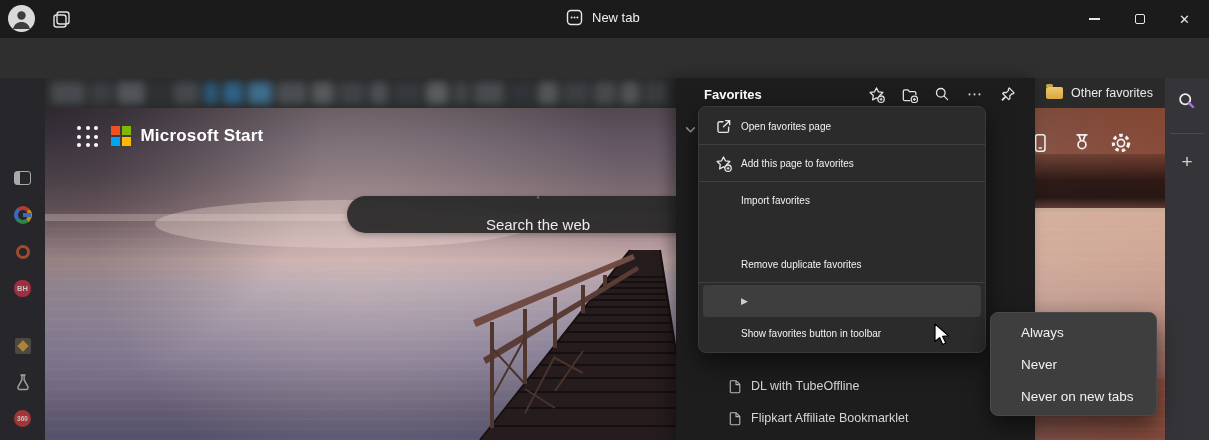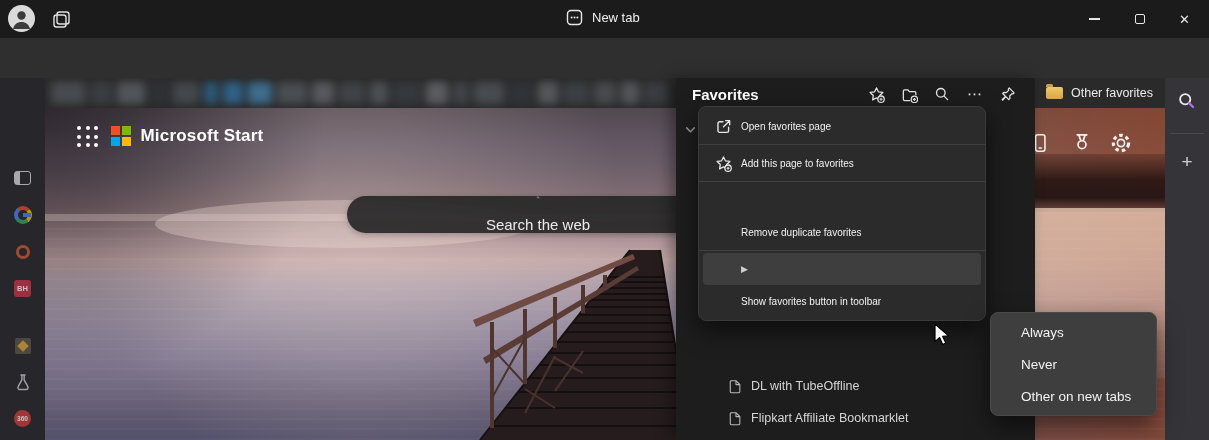--- a/index.html
+++ b/index.html
@@ -30,21 +30,21 @@
 
   
   #lsidebar { left:0; top:78px; width:45px; height:362px; background:#27272b; }
   #lsidebar .sico { left:13px; width:19px; height:19px; opacity:.72; display:flex; align-items:center; justify-content:center; }
   .pane-ic { width:17px; height:14px; border:1.6px solid #dcdcdc; border-radius:3px; position:relative; }
   .pane-ic::before { content:""; position:absolute; left:0; top:0; bottom:0; width:5px; background:#dcdcdc; }
   .g-ic { width:18px; height:18px; border-radius:50%; background:conic-gradient(from -40deg,#ea4335 0 90deg,#fbbc05 0 180deg,#34a853 0 270deg,#4285f4 0 360deg); position:relative; }
   .g-ic::after { content:""; position:absolute; inset:4px; border-radius:50%; background:#27272b; }
   .g-ic::before { content:""; position:absolute; right:1px; top:7px; width:8px; height:4px; background:#4285f4; z-index:1; }
   .ring-ic { width:14px; height:14px; border-radius:50%; border:3px solid #cf5a30; }
-  .badge-sq { width:17px; height:17px; border-radius:3px; background:#c9344a; color:#fff; font-size:7.5px; font-weight:bold; display:flex; align-items:center; justify-content:center; }
+  .badge-sq { width:17px; height:17px; border-radius:8px; background:#c9344a; color:#fff; font-size:7.5px; font-weight:bold; display:flex; align-items:center; justify-content:center; }
   .colorapp-ic { width:16px; height:16px; border-radius:2px; background:#5d5749; position:relative; overflow:hidden; }
   .colorapp-ic::before { content:""; position:absolute; left:4px; top:4px; width:8px; height:8px; background:#e0a93e; transform:rotate(45deg); }
   .badge-circ { width:17px; height:17px; border-radius:50%; background:#d23b3b; color:#fff; font-size:6.5px; font-weight:bold; display:flex; align-items:center; justify-content:center; }
 
   
   #page { left:45px; top:78px; width:1120px; height:362px; background:#1f1f1f; overflow:hidden; }
   #favbar { left:0; top:0; width:1120px; height:30px; background:#2a2a2a; }
   #blurrow { left:6px; top:4px; height:22px; display:flex; gap:5px; filter:blur(4px); }
   #blurrow span { height:22px; border-radius:3px; flex:none; }
   #otherfavs { left:995px; top:3px; height:24px; display:flex; align-items:center; gap:8px; padding:0 6px; border-radius:4px; }
@@ -76,21 +76,21 @@
 
   
   #rsidebar { left:1165px; top:78px; width:44px; height:362px; background:#353539; }
   #rsidebar .rico { left:11px; width:22px; height:22px; display:flex; align-items:center; justify-content:center; }
   #rsidebar .rdiv { left:5px; top:55px; width:34px; height:1px; background:#4a4a4a; }
   .plus-glyph { font-size:19px; font-weight:300; color:#cfcfcf; line-height:1; }
 
   
   #favpanel { left:676px; top:78px; width:359px; height:362px; background:#1d1d1d; box-shadow:-6px 0 14px rgba(0,0,0,.35); }
   #favpanel .hdr { left:0; top:0; width:359px; height:32px; display:flex; align-items:center; padding:0 14px 0 16px; }
-  #favpanel .hdr .ttl { font-size:15px; font-weight:700; color:#fff; flex:1; }
+  #favpanel .hdr .ttl { font-size:13px; font-weight:700; color:#fff; flex:1;margin-left:12px; }
   #favpanel .hdr .hic { width:26px; height:26px; display:flex; align-items:center; justify-content:center; border-radius:4px; margin-left:7px; }
   .tree-chevron { left:8px; top:45px; }
   .fav-item { left:0; width:359px; height:32px; display:flex; align-items:center; gap:9px; padding-left:52px; }
   .fav-item .lbl { font-size:12.5px; color:#d6d6d6; }
 
   
   #ctxmenu { left:698px; top:106px; width:288px; background:#2b2b2b; border:1px solid #3a3a3a; border-radius:8px; box-shadow:0 10px 24px rgba(0,0,0,.55); padding:3px 0; z-index:10; }
   .mi { height:32px; display:flex; align-items:center; padding:0 10px 0 14px; }
   .mi .mic { width:20px; height:20px; margin-right:8px; display:flex; align-items:center; justify-content:center; flex:none; }
   .mi .lbl { font-size:10px; color:#f2f2f2; flex:1; white-space:nowrap; }
@@ -429,39 +429,43 @@
           <path d="M8 1.8 9.8 5.5l4.2.6-3 2.9.7 4.1L8 11.2l-3.7 1.9.7-4.1-3-2.9 4.2-.6z"></path>
           <circle cx="12.3" cy="12.4" r="3" fill="#2b2b2b"></circle>
           <path d="M12.3 11v2.8M10.9 12.4h2.8" stroke-width="1"></path>
         </svg>
     </span>
     <span class="lbl">Add this page to favorites</span>
   </div>
   <div class="msep"></div>
   <div class="mi">
     <span class="mic"></span>
+      <span class="lbl">Import favorites</span>
+  </div>
+  <div class="mi">
+    <span class="mic"></span>
   </div>
   <div class="mi">
     <span class="mic"></span>
       <span class="lbl">Remove duplicate favorites</span>
   </div>
   <div class="msep"></div>
   <div class="mi hovered">
     <span class="mic"></span>
     <span class="sub-arrow">▶</span>
   </div>
   <div class="mi">
     <span class="mic"></span>
       <span class="lbl">Show favorites button in toolbar</span>
   </div>
 </div>
 
 <div id="submenu" class="abs">
   <div class="smi">Always</div>
   <div class="smi">Never</div>
-  <div class="smi">Other on new tabs</div>
+  <div class="smi">Never on new tabs</div>
 </div>
 
 <div id="cursor" class="abs">
   <svg width="22" height="24" viewBox="0 0 22 24">
     <polygon points="2,1 2,18.5 6.6,14.6 9.6,21.5 12.8,20 9.7,13.4 15.6,12.9" fill="#fff" stroke="#000" stroke-width="1.2" stroke-linejoin="round"></polygon>
   </svg>
 </div>
 
 </body></html>

